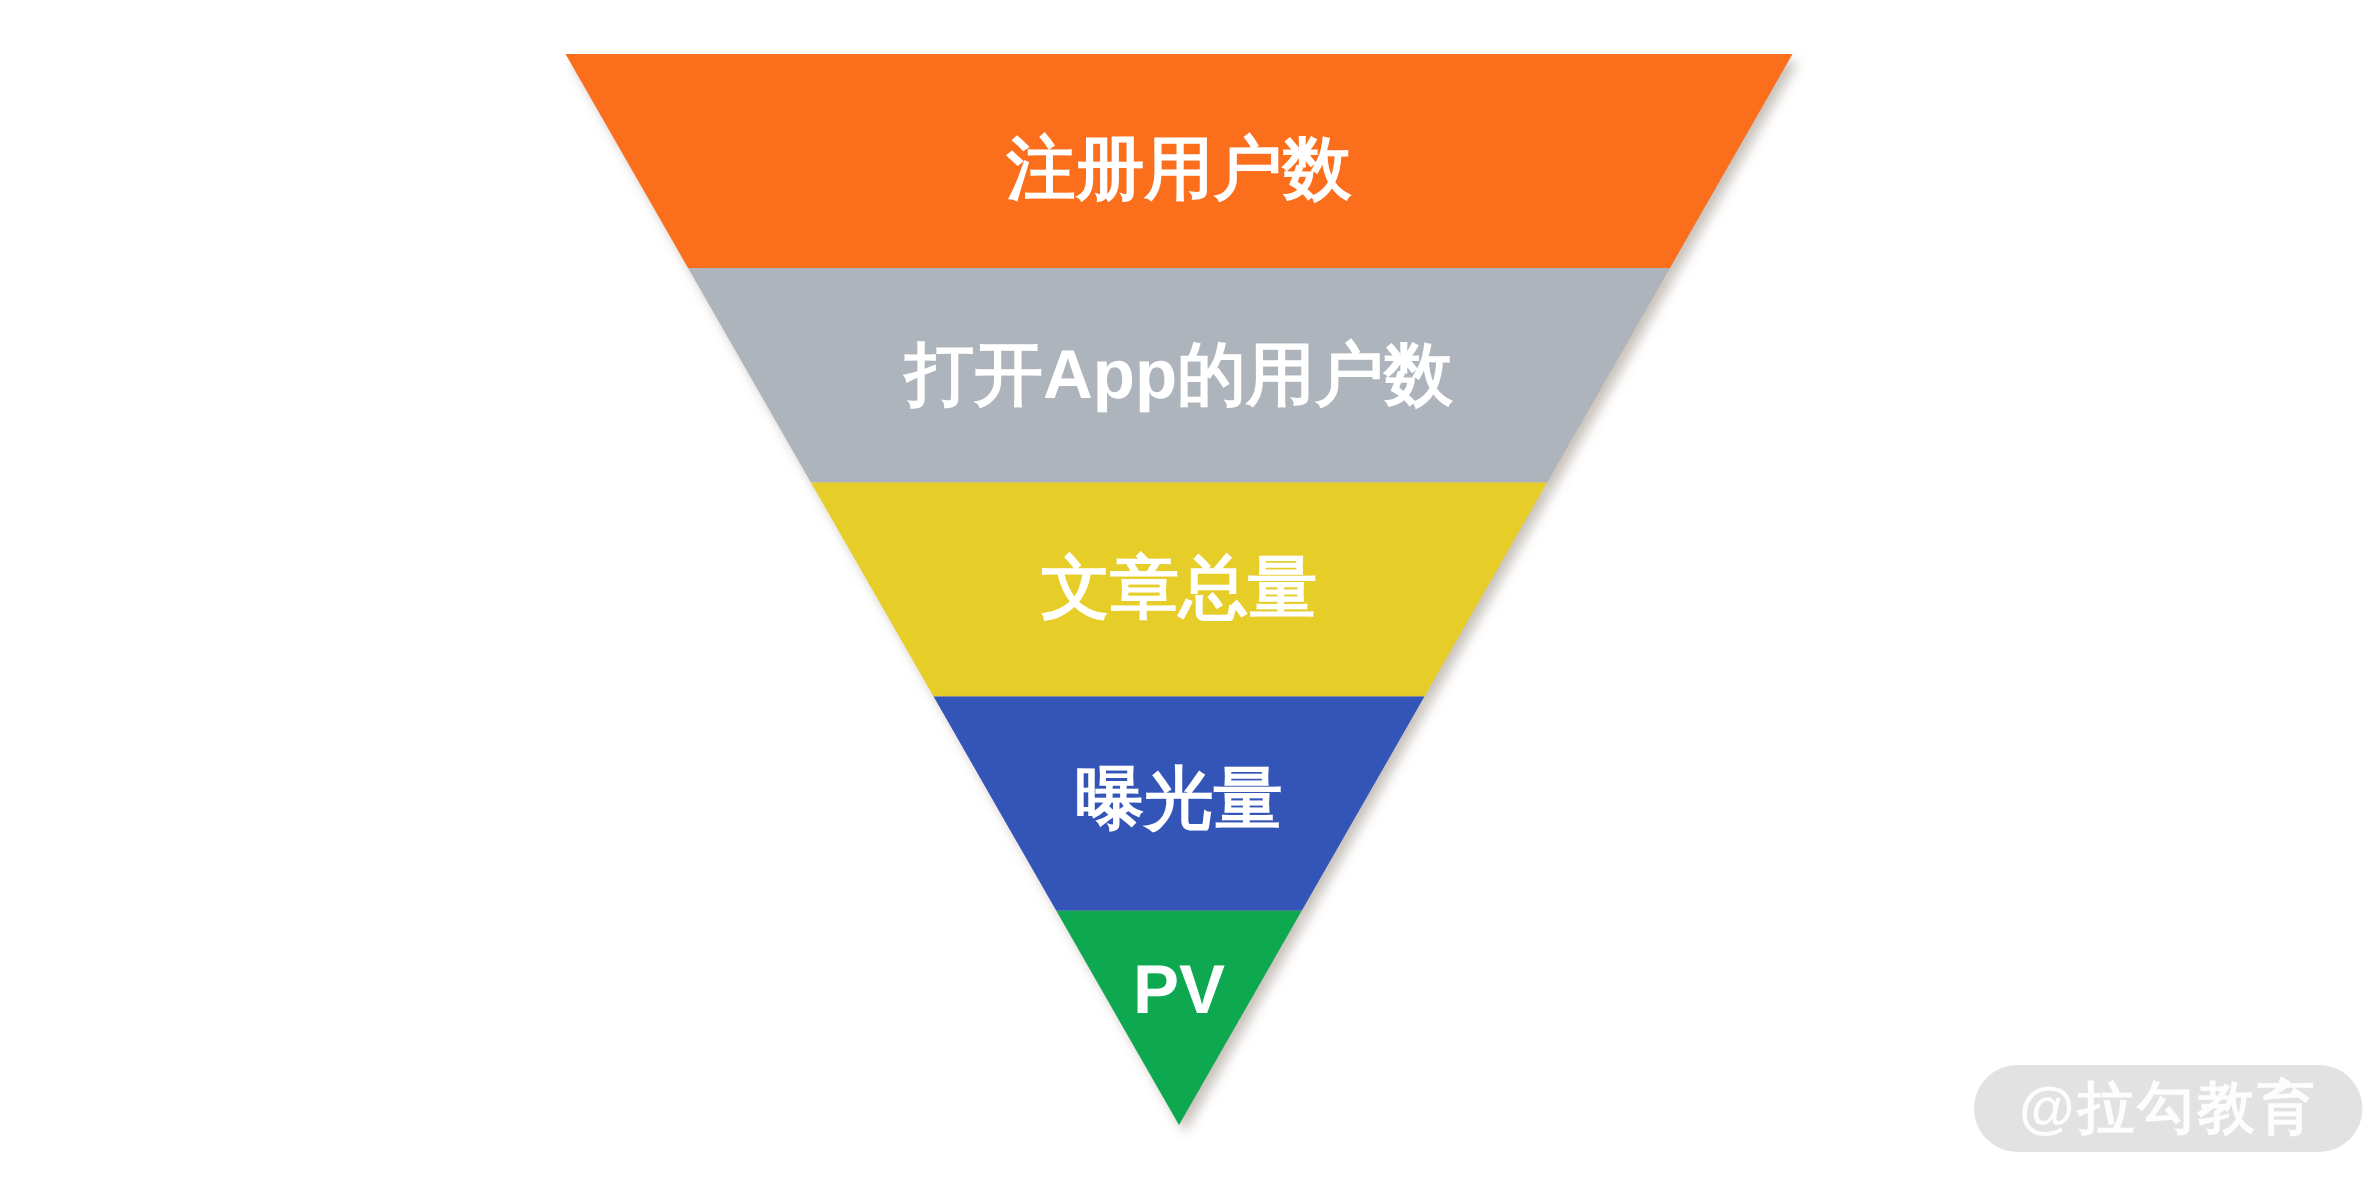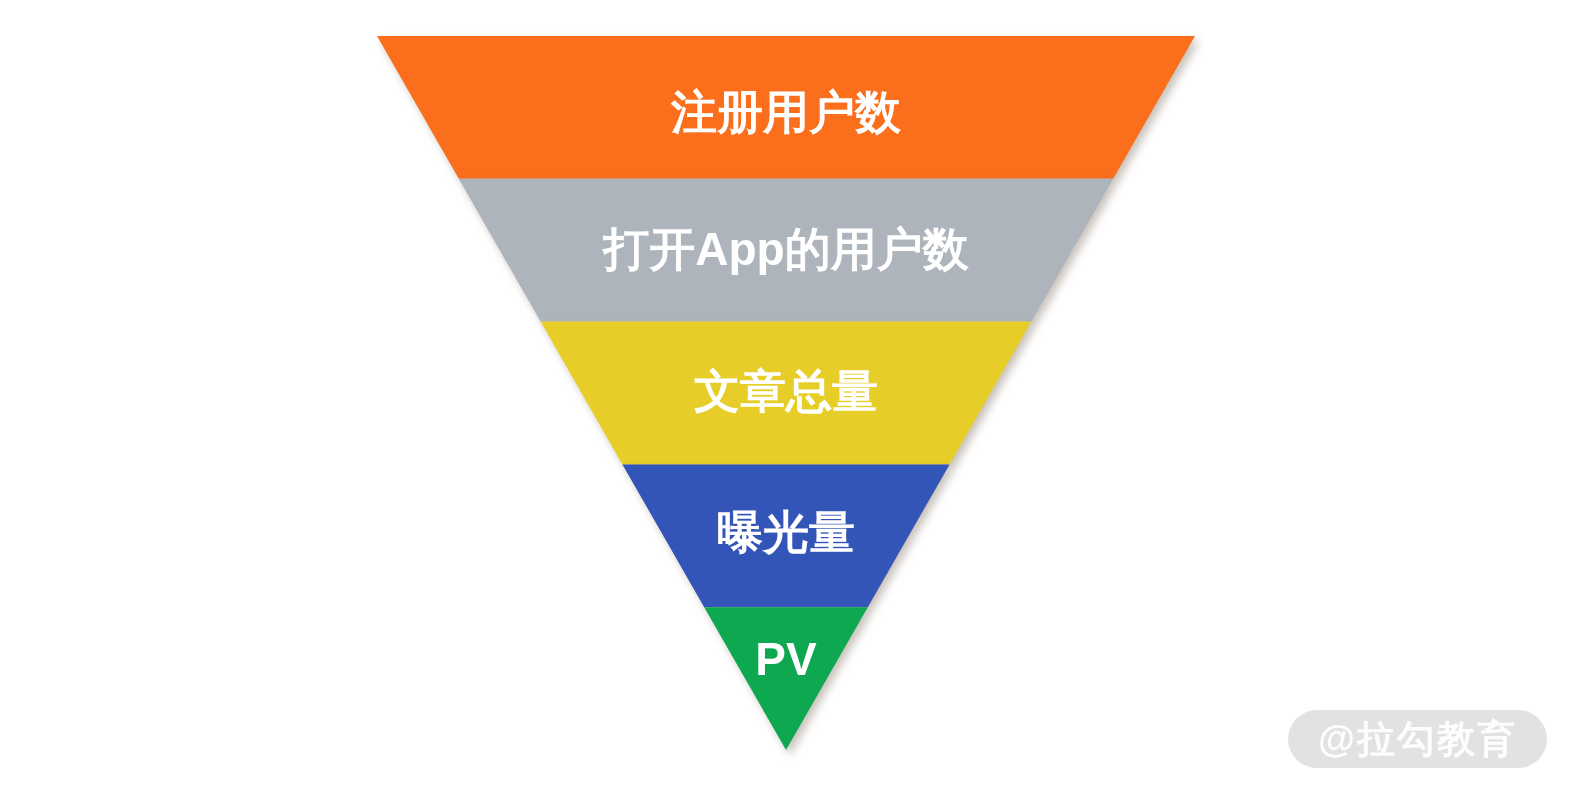--- a/index.html
+++ b/index.html
@@ -31,21 +31,21 @@
   }
   .layer-label {
     font-family: "Liberation Sans", "DejaVu Sans", sans-serif;
     font-size: 46px;
     font-weight: bold;
     fill: #ffffff;
     text-anchor: middle;
   }
   .watermark {
     position: absolute;
-    right: 32px;
+    right: 4px;
     bottom: 24px;
     background: rgba(190, 190, 190, 0.45);
     border-radius: 34px;
     padding: 10px 30px;
     line-height: 1;
   }
   .watermark span {
     color: rgba(255, 255, 255, 0.92);
     font-size: 38px;
     font-weight: bold;

